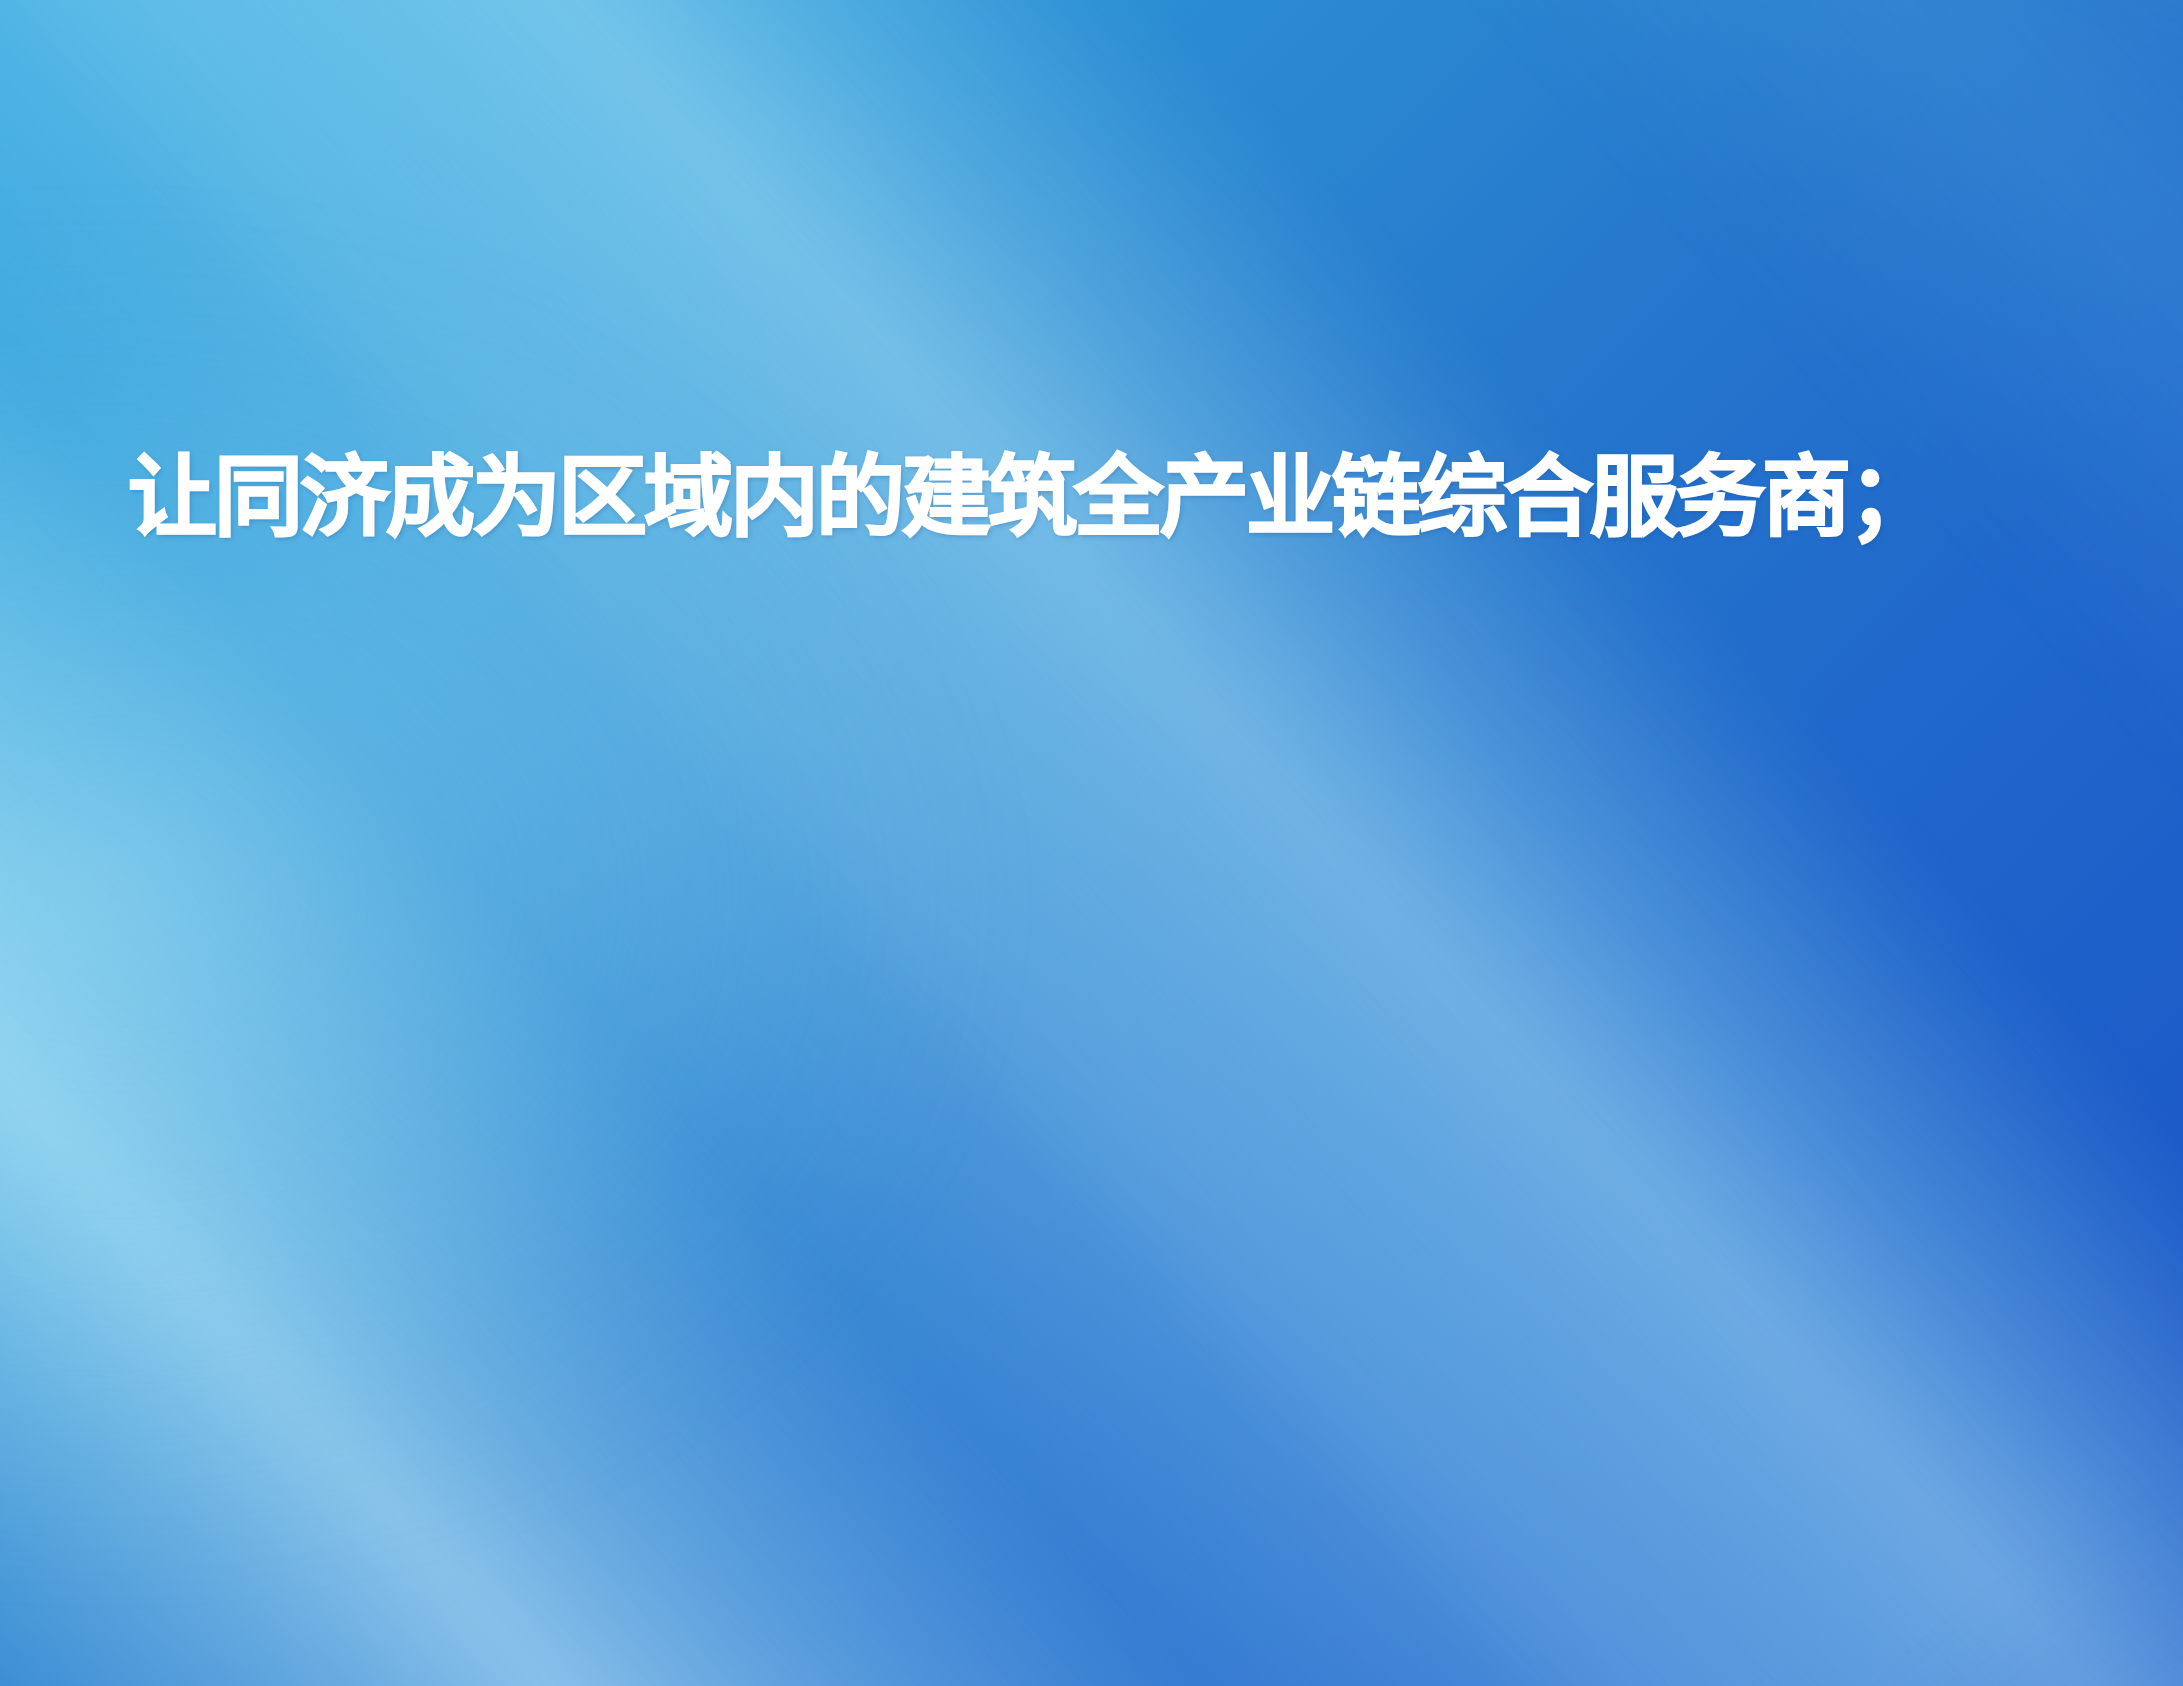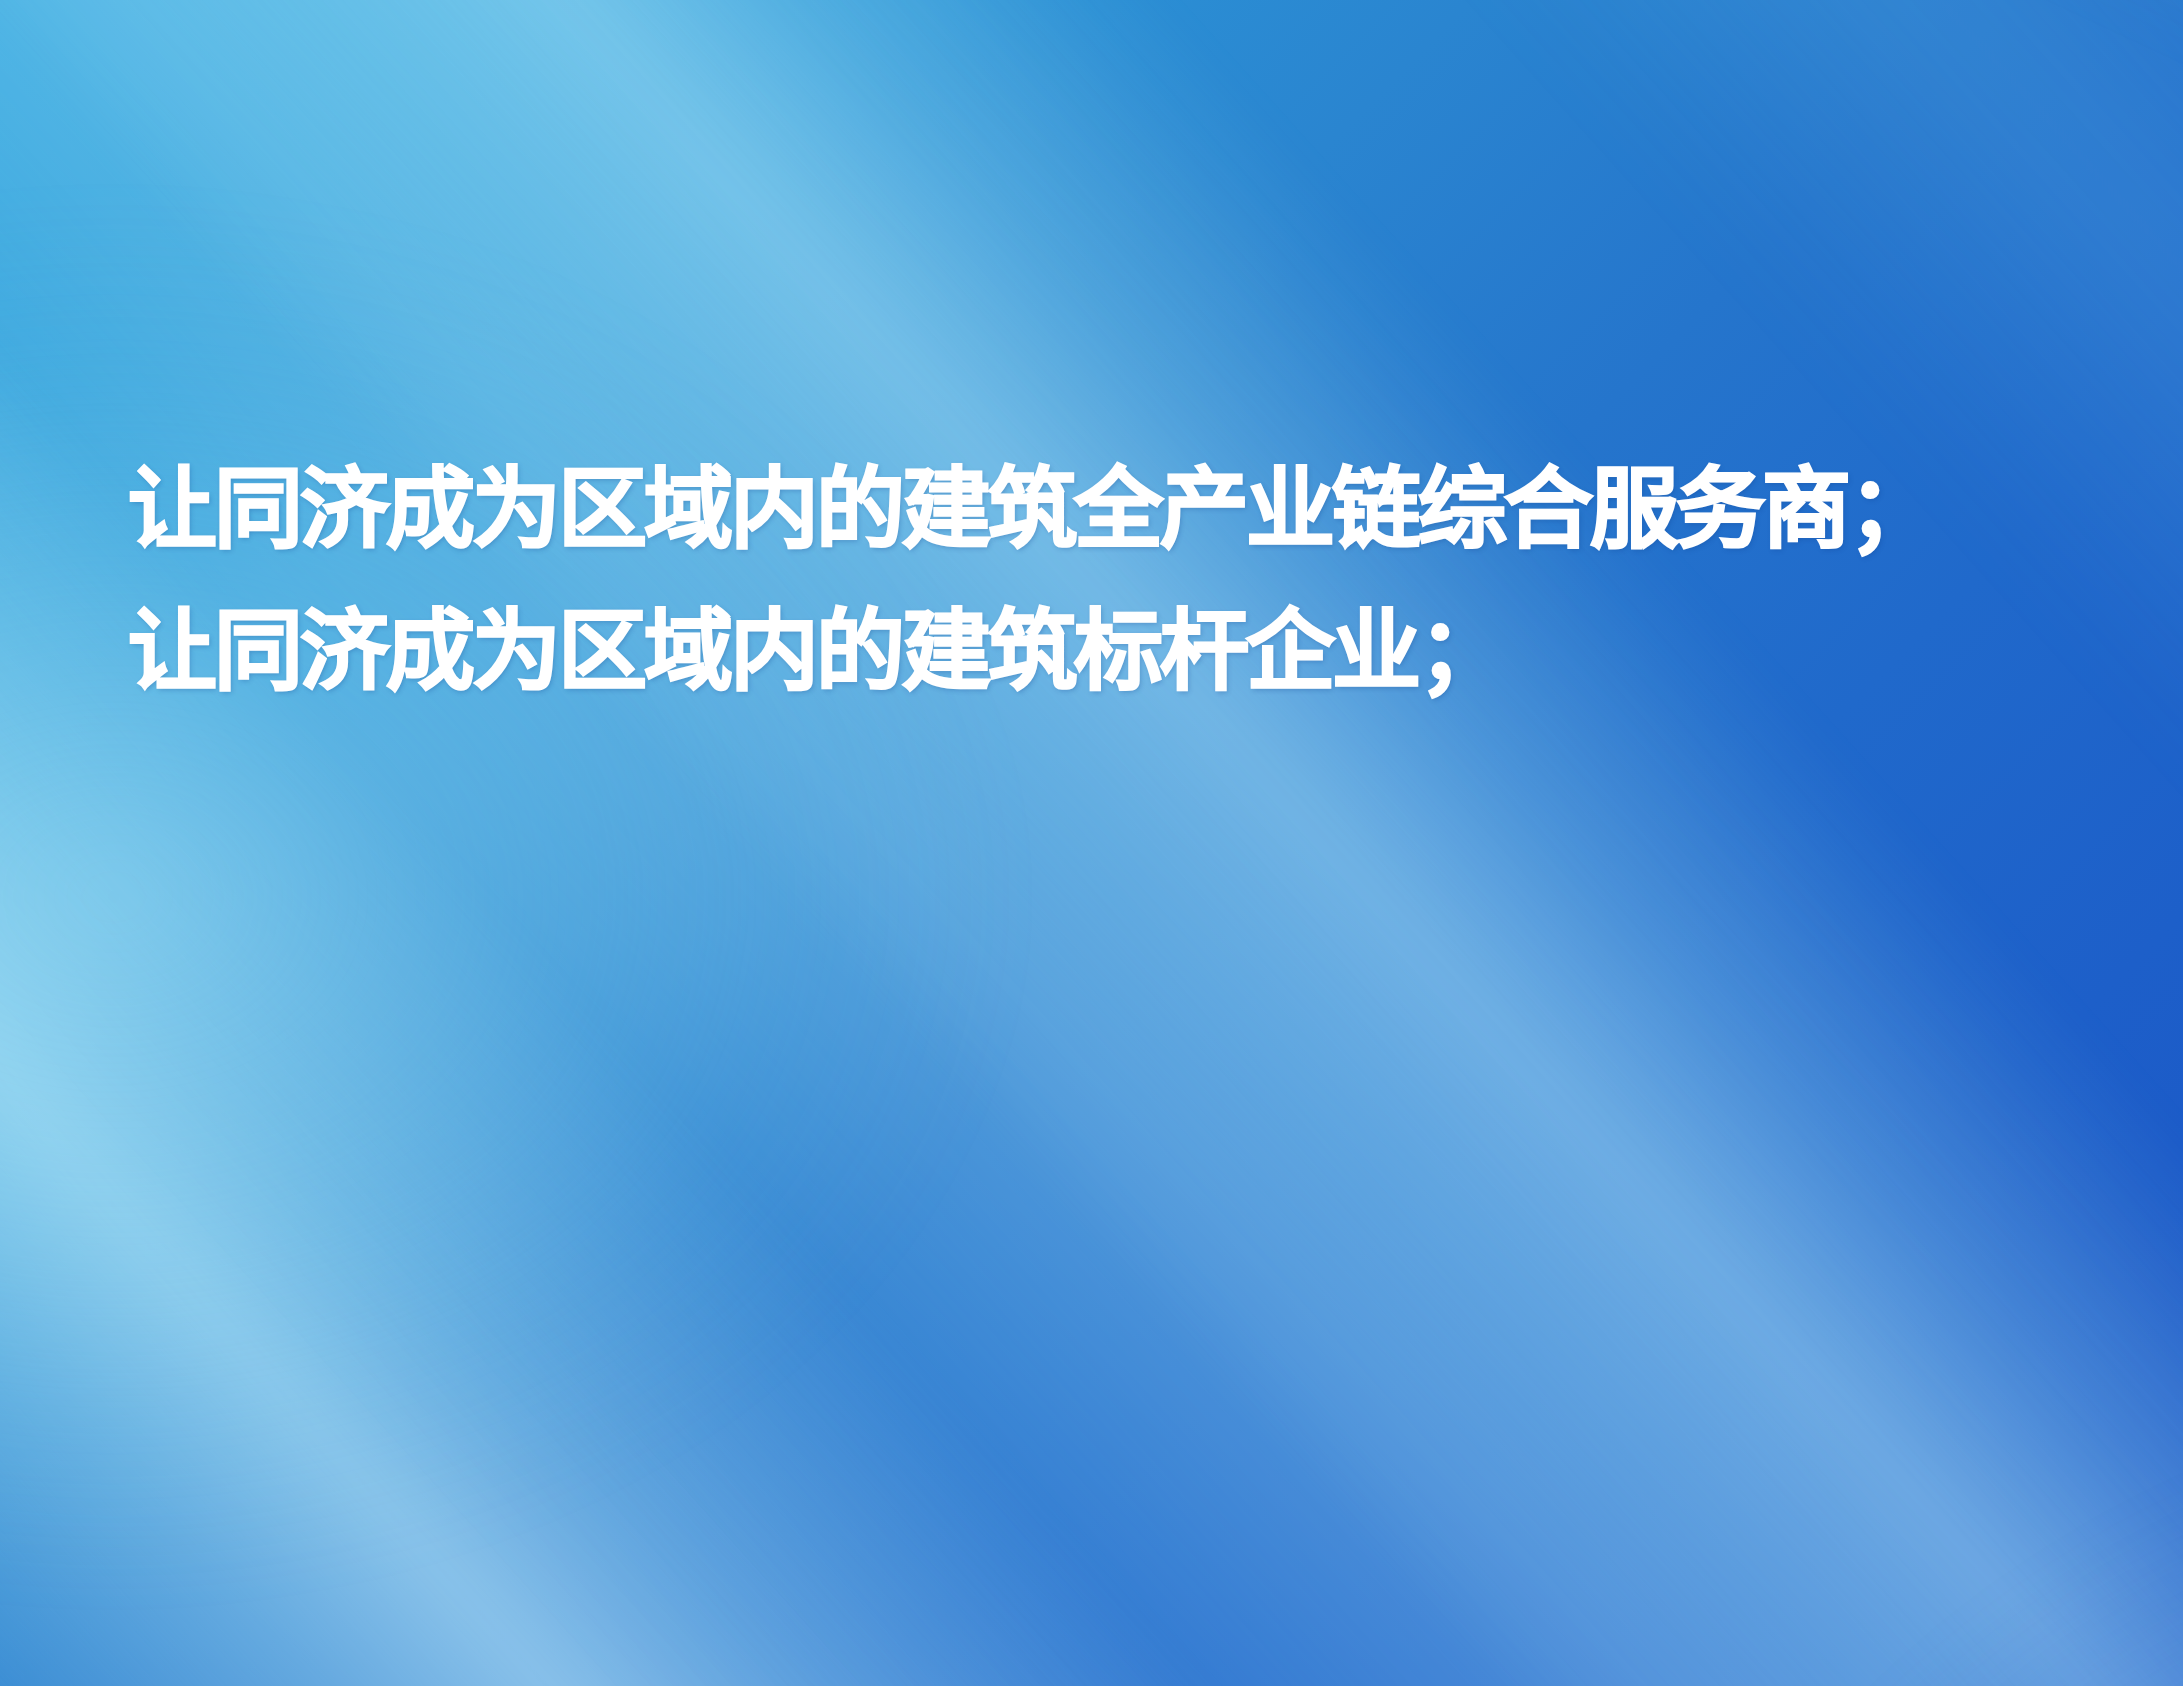--- a/index.html
+++ b/index.html
@@ -96,21 +96,20 @@
       rgba(20,80,200,0.00) 72%);
     filter: blur(22.6px);
   }
 
   
   .text-block {
     position: absolute;
     left: 128px;
     top: 452px;
     width: 1957px;
-    margin-top: 12px;
   }
 
   .vision-line {
     color: #ffffff;
     font-size: 89px;
     line-height: 1;
     font-weight: bold;
     letter-spacing: -3px;
     white-space: nowrap;
     margin: 0 0 53px 0;
@@ -129,17 +128,16 @@
 <div id="slide">
 
   <div class="streaks s1"></div>
   <div class="streaks s2"></div>
   <div class="streaks s3"></div>
   <div class="streaks s4"></div>
   <div class="streaks s5"></div>
 
   <div class="text-block">
     <p class="vision-line">让同济成为区域内的建筑全产业链综合服务商；</p>
-    <p class="vision-line">让同济成为区域内的建筑标杆企业；</p>
   </div>
 
 </div>
 
 
 </body></html>

